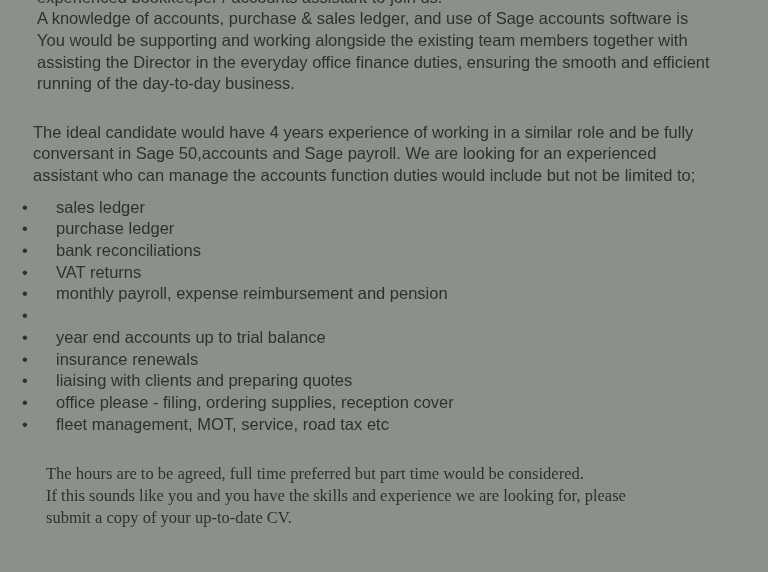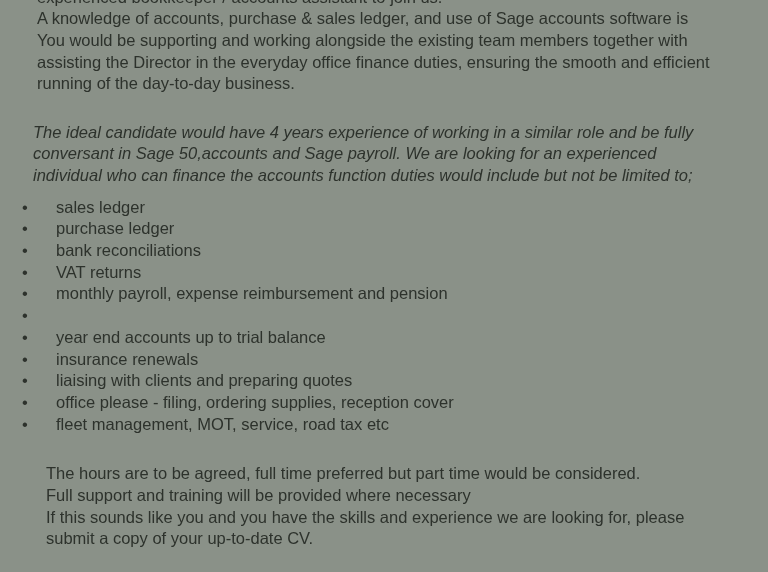--- a/index.html
+++ b/index.html
@@ -28,57 +28,57 @@
   
   .intro {
     margin-left: 13px;
   }
   .clipped {
     margin-top: -13.5px;
   }
   .candidate {
     margin-top: 26.5px;
     margin-left: 9px;
-    font-style: italic;
   }
   ul.duties {
     list-style: none;
     margin: 10px 0 0 22px;
     padding: 0;
   }
   ul.duties li {
     display: flex;
     white-space: nowrap;
   }
   ul.duties .dot {
     width: 34px;
     flex: 0 0 34px;
   }
   .closing {
     margin-top: 28px;
     margin-left: 22px;
+    font-family: Liberation Serif, serif;
   }
 </style>
 </head>
 <body>
 
 <div class="doc">
 
   <div class="intro">
     <div class="line clipped">experienced bookkeeper / accounts assistant to join us.</div>
     <div class="line">A knowledge of accounts, purchase &amp; sales ledger, and use of Sage accounts software is</div>
     <div class="line">You would be supporting and working alongside the existing team members together with</div>
     <div class="line">assisting the Director in the everyday office finance duties, ensuring the smooth and efficient</div>
     <div class="line">running of the day-to-day business.</div>
   </div>
 
   <div class="candidate">
     <div class="line">The ideal candidate would have 4 years experience of working in a similar role and be fully</div>
     <div class="line">conversant in Sage 50,accounts and Sage payroll. We are looking for an experienced</div>
-    <div class="line">individual who can finance the accounts function duties would include but not be limited to;</div>
+    <div class="line">assistant who can manage the accounts function duties would include but not be limited to;</div>
   </div>
 
   <ul class="duties">
     <li>
       <span class="dot">•</span>
       <span>sales ledger</span>
     </li>
     <li>
       <span class="dot">•</span>
       <span>purchase ledger</span>
@@ -115,18 +115,17 @@
       <span>office please - filing, ordering supplies, reception cover</span>
     </li>
     <li>
       <span class="dot">•</span>
       <span>fleet management, MOT, service, road tax etc</span>
     </li>
   </ul>
 
   <div class="closing">
     <div class="line">The hours are to be agreed, full time preferred but part time would be considered.</div>
-    <div class="line">Full support and training will be provided where necessary</div>
     <div class="line">If this sounds like you and you have the skills and experience we are looking for, please</div>
     <div class="line">submit a copy of your up-to-date CV.</div>
   </div>
 
 </div>
 
 </body></html>

